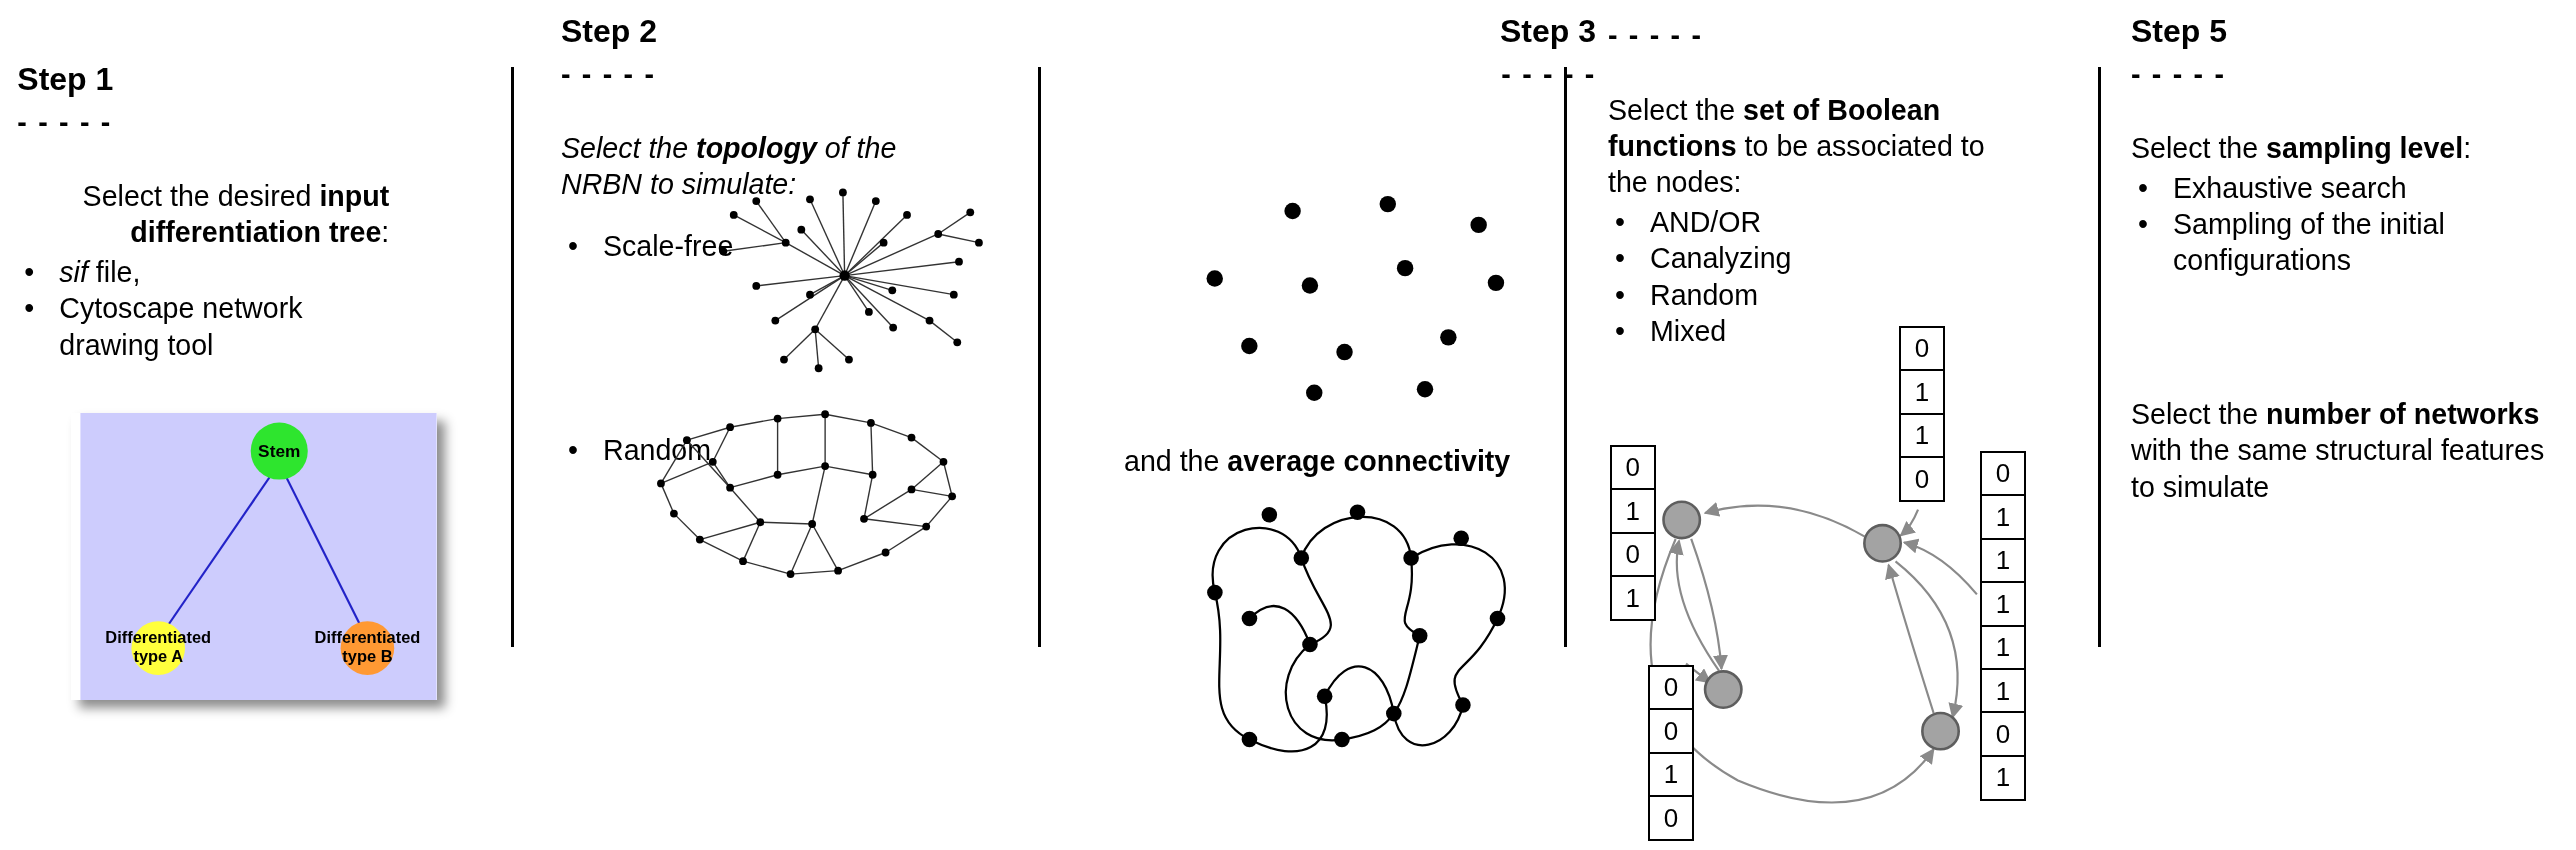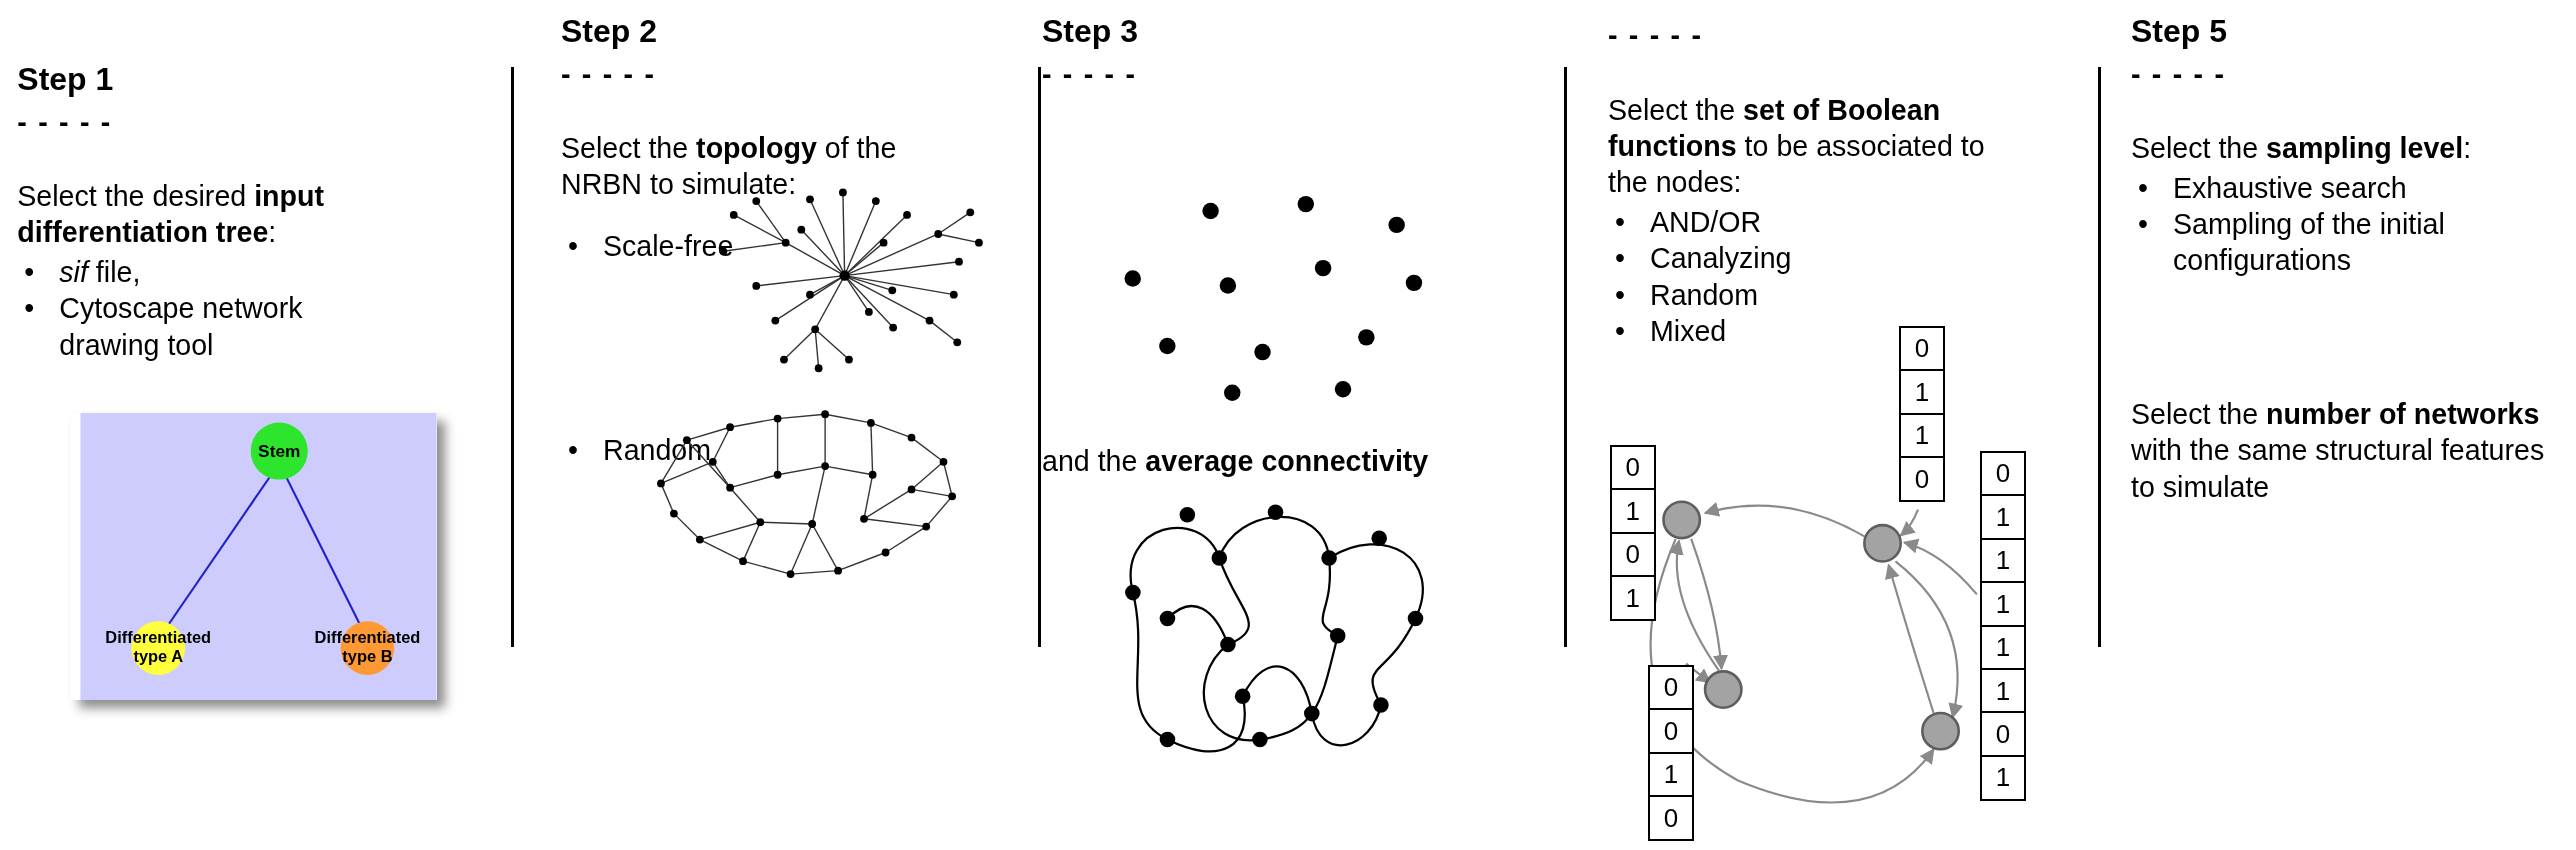--- a/index.html
+++ b/index.html
@@ -30,21 +30,21 @@
   .secondary{margin:0;}
 </style>
 </head>
 <body>
 
 <div id="canvas">
 
   <section class="col" style="left:17.3px;width:480px;margin-top:48px;">
     <h2>Step 1</h2>
     <div class="dashes">- - - - -</div>
-    <p class="intro" style="max-width:372px;"><span>Select the desired </span><b>input differentiation tree</b><span>:</span></p>
+    <p class="intro" style="max-width:372px;text-align:right;"><span>Select the desired </span><b>input differentiation tree</b><span>:</span></p>
     <div class="bullets">
       <div class="bullet-row">
         <span class="dot">•</span>
         <span class="btxt"><i>sif</i><span> file,</span></span>
       </div>
       <div class="bullet-row">
         <span class="dot">•</span>
         <span class="btxt" style="max-width:286px;">Cytoscape network drawing tool</span>
       </div>
     </div>
@@ -65,21 +65,21 @@
         <text x="332" y="288" text-anchor="middle" font-size="19" font-weight="700">type B</text>
       </svg>
     </div>
   </section>
 
   <div class="divider" style="left:511px;"></div>
 
   <section class="col" style="left:561px;width:472px;">
     <h2>Step 2</h2>
     <div class="dashes">- - - - -</div>
-    <p class="intro" style="max-width:398px;"><span>Select the </span><b>topology</b><span> of the NRBN to simulate:</span></p>
+    <p class="intro" style="max-width:398px;font-style:italic;"><span>Select the </span><b>topology</b><span> of the NRBN to simulate:</span></p>
 
     <div class="abs bullet-row" style="left:0;top:216px;width:225px;">
       <span class="dot">•</span>
       <span class="btxt">Scale-free</span>
     </div>
     <svg class="abs net-svg" style="left:145px;top:170px;" width="279" height="201" viewBox="0 0 322 232">
       <line x1="160" y1="108" x2="120" y2="20"></line>
         <line x1="160" y1="108" x2="158" y2="12"></line>
         <line x1="160" y1="108" x2="196" y2="22"></line>
       <line x1="160" y1="108" x2="232" y2="38"></line>
@@ -202,21 +202,21 @@
       <circle cx="305" cy="102" r="4.5"></circle>
         <circle cx="130" cy="140" r="4.5"></circle>
         <circle cx="190" cy="142" r="4.5"></circle>
         <circle cx="250" cy="136" r="4.5"></circle>
       <circle cx="75" cy="70" r="4.5"></circle>
     </svg>
   </section>
 
   <div class="divider" style="left:1038px;"></div>
 
-  <section class="col" style="left:1042px;width:472px;">
+  <section class="col" style="left:1124px;width:472px;text-align:right;">
     <h2>Step 3</h2>
     <div class="dashes">- - - - -</div>
 
     <svg class="abs" style="left:69px;top:180px;" width="342" height="212" viewBox="0 0 395 245">
       <g fill="#000">
         <circle cx="115" cy="22" r="9.5"></circle>
           <circle cx="225" cy="14" r="9.5"></circle>
           <circle cx="330" cy="38" r="9.5"></circle>
         <circle cx="25" cy="100" r="9.5"></circle>
           <circle cx="135" cy="108" r="9.5"></circle>

